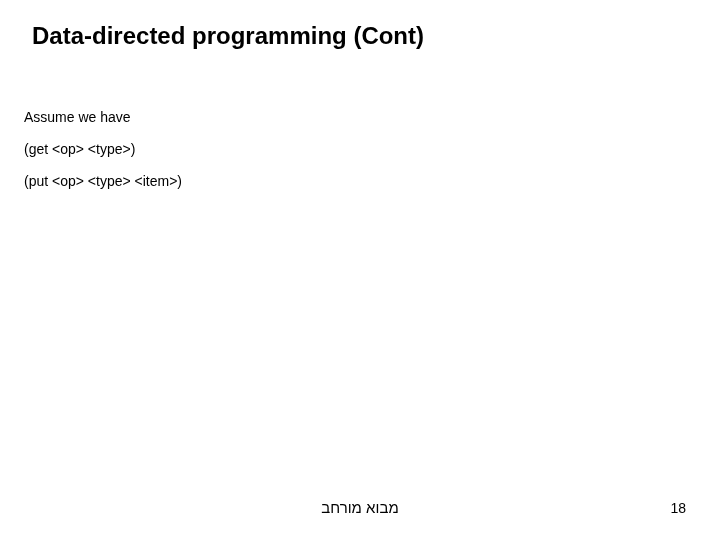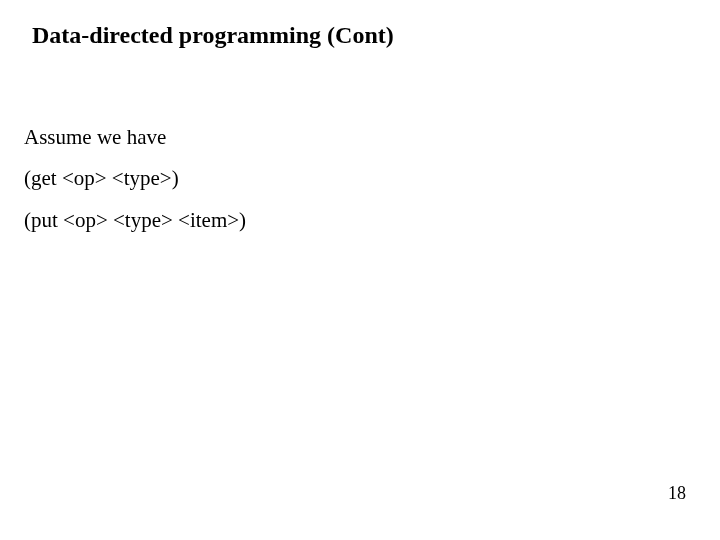--- a/index.html
+++ b/index.html
@@ -1,31 +1,32 @@
 <!DOCTYPE html>
 <html><head>
 <meta charset="utf-8">
 <style>
   * { margin: 0; padding: 0; box-sizing: border-box; }
   html, body { width: 720px; height: 540px; background: #ffffff; font-family: Arial, Helvetica, sans-serif; color: #000; }
-  .slide { position: relative; width: 720px; height: 540px; font-family: Liberation Serif, serif; }
+  .slide { position: relative; width: 720px; height: 540px; }
   .title { position: absolute; left: 32px; top: 22px; font-size: 24px; font-weight: bold; }
-  .body { position: absolute; left: 24px; top: 124px; font-size: 21px; line-height: 1.3; }
+  .body { position: absolute; left: 24px; top: 108px; font-size: 14px; line-height: 1.3; }
   .body p { margin-bottom: 14px; }
   .gap { height: 30px; }
   .footer-center { position: absolute; bottom: 24px; left: 0; width: 100%; text-align: center; font-size: 15px; direction: rtl; }
-  .page-num { position: absolute; right: 34px; bottom: 36px; font-size: 18px; }
+  .page-num { position: absolute; right: 34px; bottom: 24px; font-size: 14px; }
 </style>
 </head>
 <body>
 
 <div class="slide">
   <div class="title">Data-directed programming (Cont)</div>
 
   <div class="body">
     <p>Assume we have</p>
     <p>(get &lt;op&gt; &lt;type&gt;)</p>
     <p>(put &lt;op&gt; &lt;type&gt; &lt;item&gt;)</p>
     <div class="gap"></div>
   </div>
 
+  <div class="footer-center">מבוא מורחב</div>
   <div class="page-num">18</div>
 </div>
 
 </body></html>

